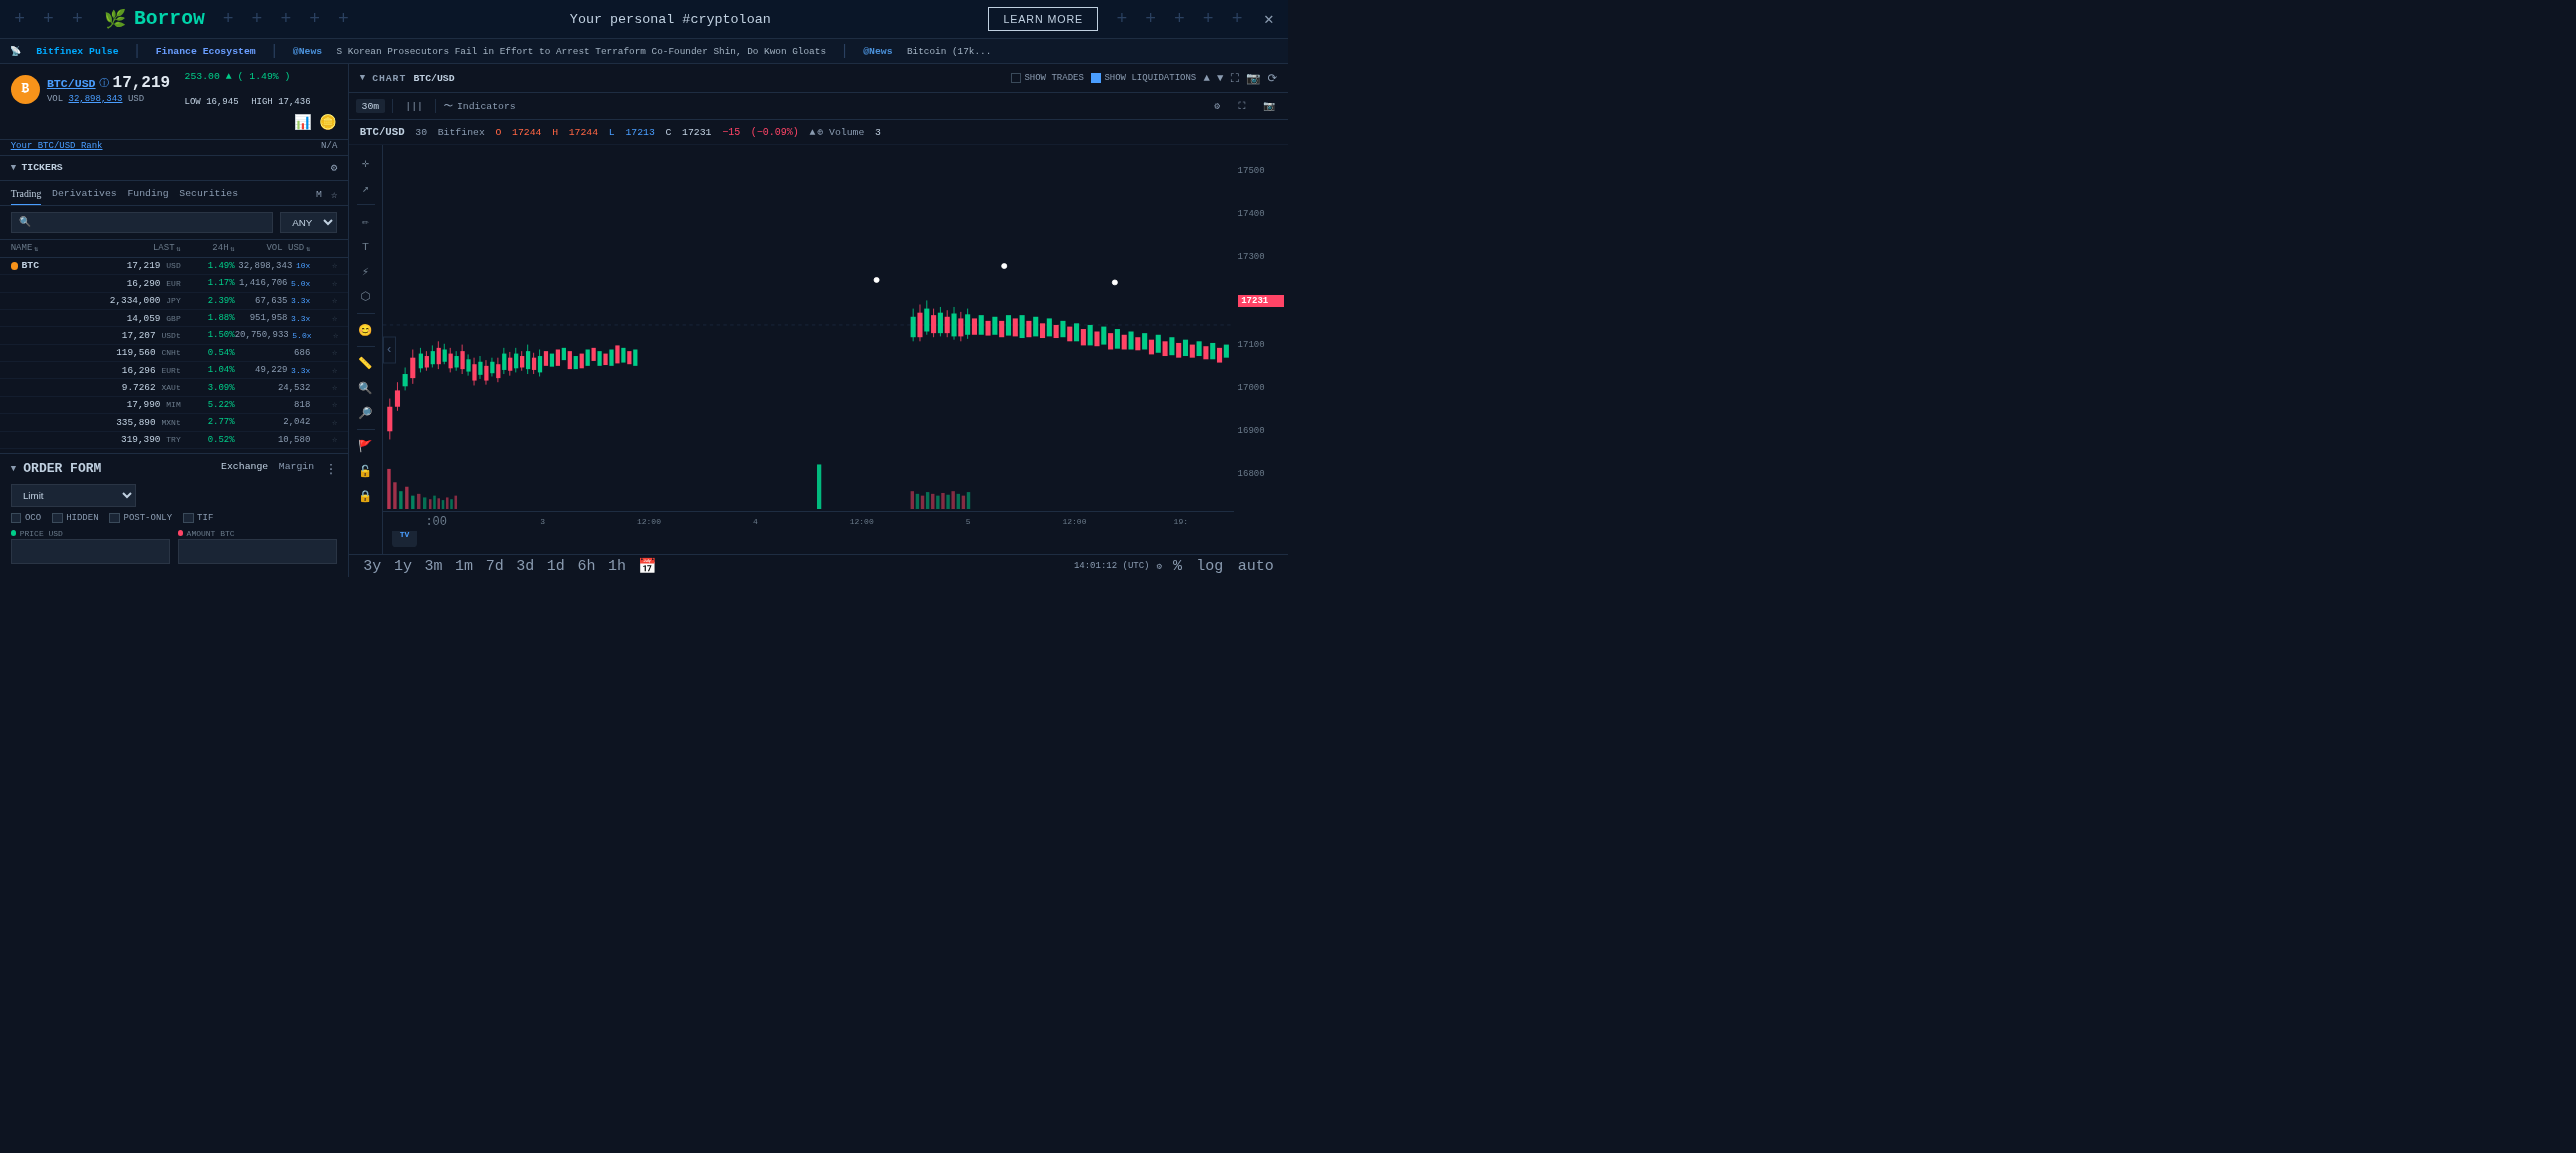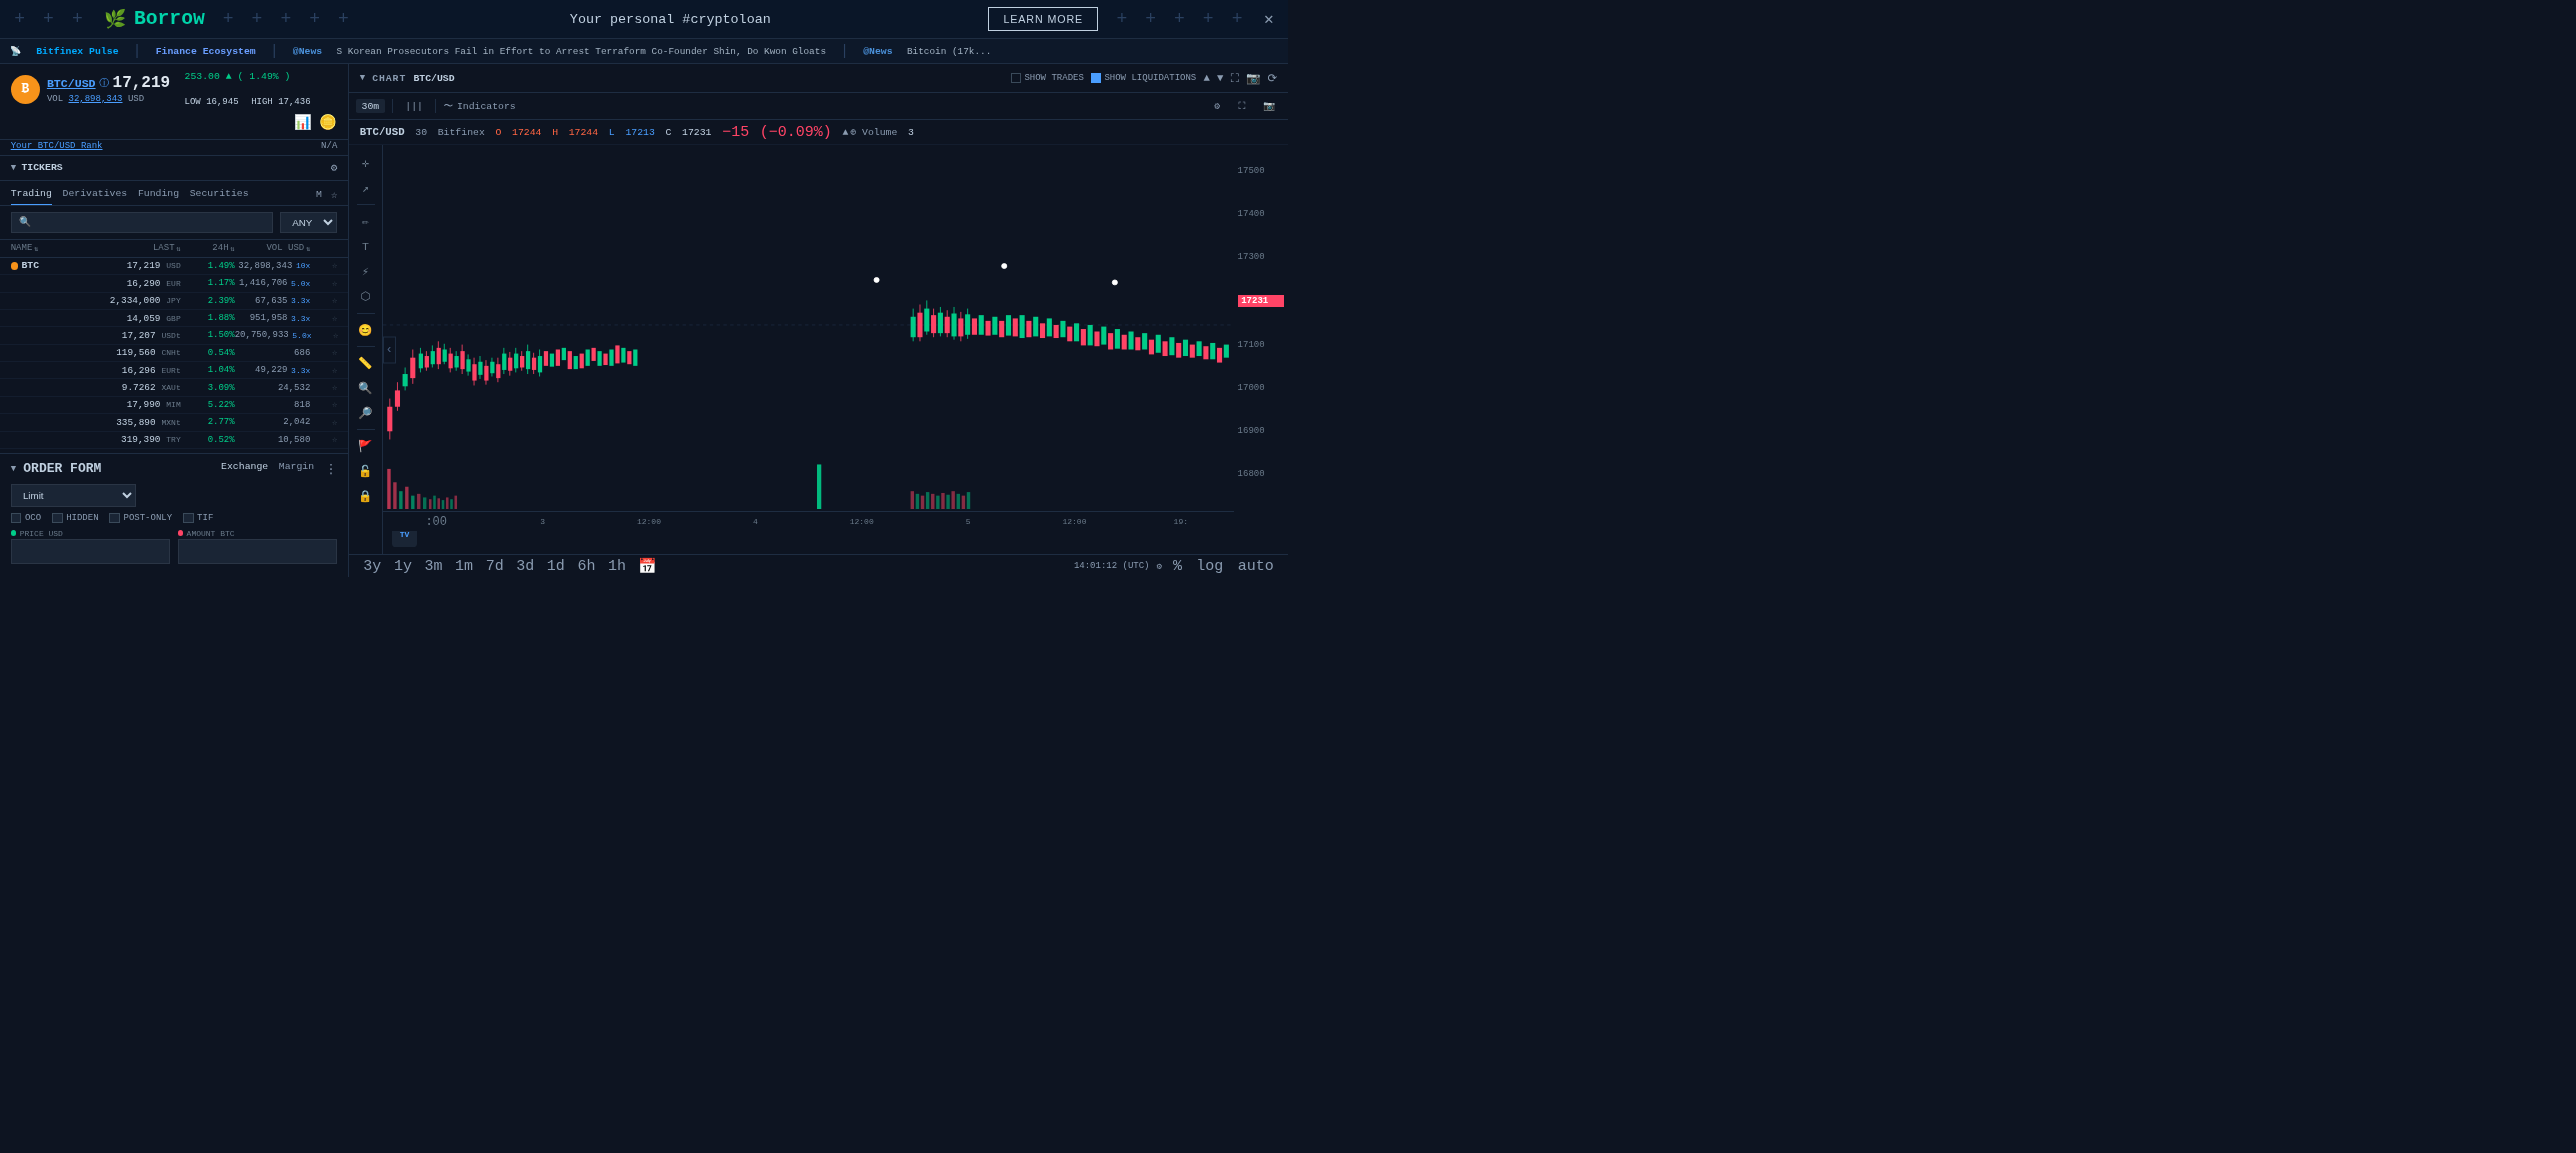--- a/index.html
+++ b/index.html
@@ -209,20 +209,21 @@
     .tab {
       padding: 3.6px 0 5.4px;
       font-size: 9.8px;
       cursor: pointer;
       color: #8a9bb0;
       border-bottom: 1.8px solid transparent;
     }
     .tab.active {
       color: #c0d0e0;
       border-bottom: 1.8px solid #4a9eff;
+      font-family: Liberation Serif, serif;
     }
     .tabs-right {
       margin-left: auto;
       display: flex;
       gap: 5.4px;
       align-items: center;
     }
     .m-btn {
       color: #8a9bb0;
       font-size: 9.8px;
@@ -445,21 +446,21 @@
       gap: 10.7px;
       border-bottom: 0.9px solid #131d2e;
       height: 25px;
     }
     .ohlcv-pair { color: #c0d0e0; font-size: 10.7px; font-weight: bold; }
     .ohlcv-tf { color: #8a9bb0; font-size: 9.8px; }
     .ohlcv-exchange { color: #8a9bb0; font-size: 9.8px; }
     .ohlcv-o { color: #ff6644; font-size: 9.8px; }
     .ohlcv-h { color: #ff6644; font-size: 9.8px; }
     .ohlcv-l { color: #4a9eff; font-size: 9.8px; }
-    .ohlcv-change-neg { color: #ff4466; font-size: 15px; }
+    .ohlcv-change-neg { color: #ff4466; font-size: 10px; }
     .ohlcv-vol { color: #8a9bb0; font-size: 9.8px; }
     .ohlcv-vol-val { color: #c0d0e0; font-size: 9.8px; }
 
     
     .chart-body {
       flex: 1;
       position: relative;
       overflow: hidden;
     }
     .chart-svg {

